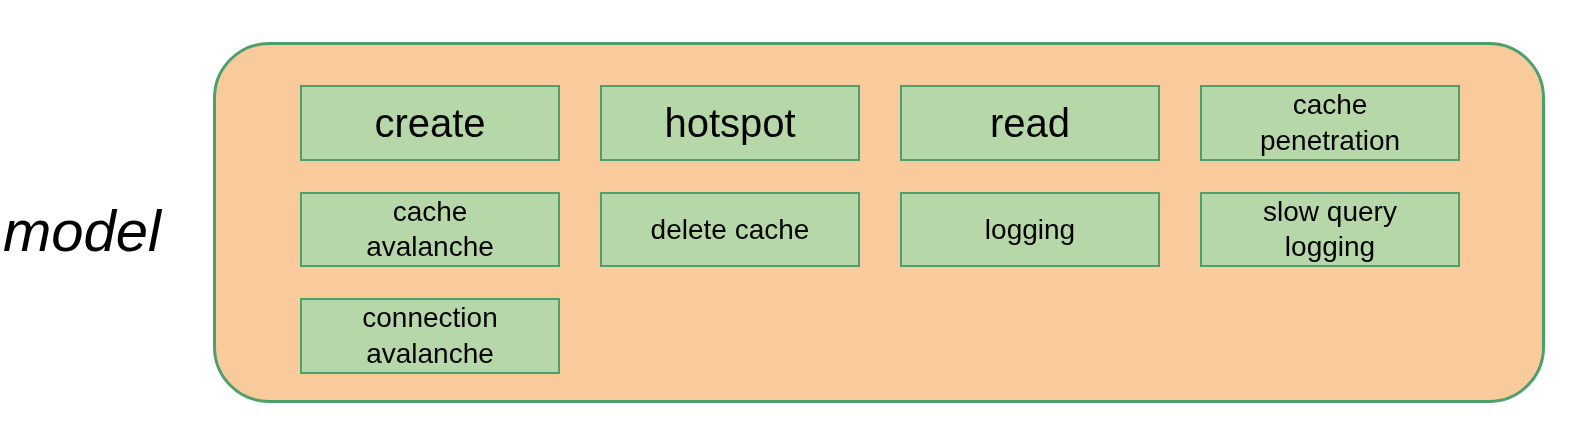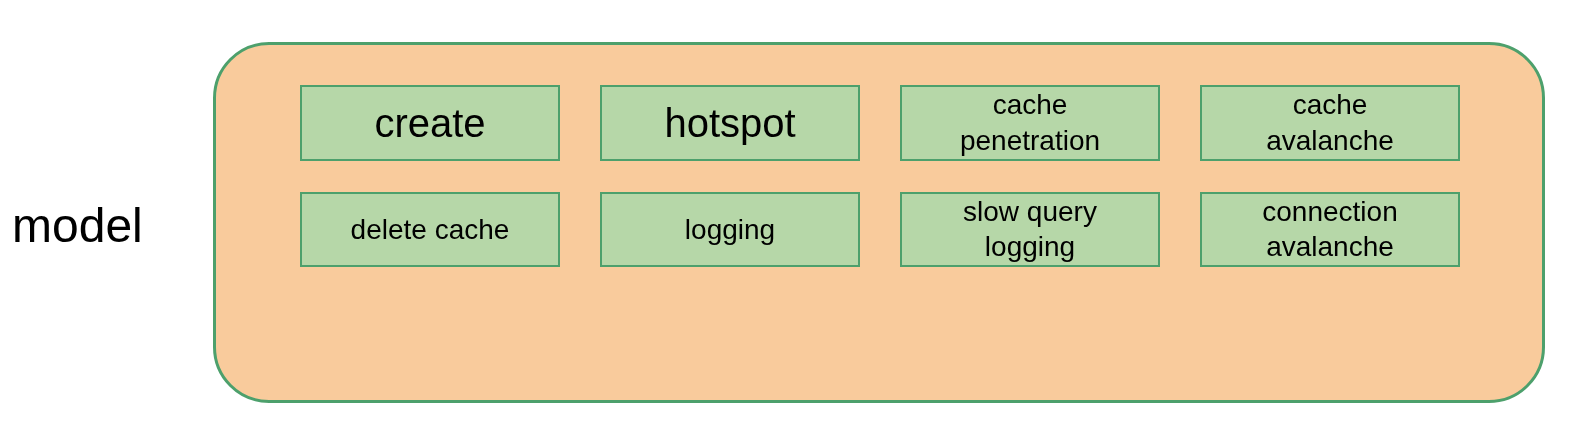--- a/index.html
+++ b/index.html
@@ -16,26 +16,27 @@
     font-family: "Liberation Sans", sans-serif;
     color: var(--text-color);
     overflow: hidden;
   }
   .stage {
     position: relative;
     width: 1570px; height: 440px;
   }
   .model-label {
     position: absolute;
-    left: 12px;
+    left: 3px;
     top: 198px;
-    font-size: 48px;
+    font-size: 58px;
     line-height: 1.15;
     color: var(--text-color);
     white-space: nowrap;
+    font-style: italic;
   }
   .group-container {
     position: absolute;
     left: 213px;
     top: 42px;
     width: 1332px;
     height: 361px;
     background: var(--container-fill);
     border: 3px solid var(--border-green);
     border-radius: 56px;
@@ -69,20 +70,21 @@
 <div class="stage">
 
   <div class="model-label">model</div>
 
   <div class="group-container">
 
     <div class="node-grid">
 
       <div class="node header">create</div>
       <div class="node header">hotspot</div>
+      <div class="node header">read</div>
 
       <div class="node item">cache
 penetration</div>
       <div class="node item">cache
 avalanche</div>
       <div class="node item">delete cache</div>
 
       <div class="node item">logging</div>
       <div class="node item">slow query
 logging</div>

